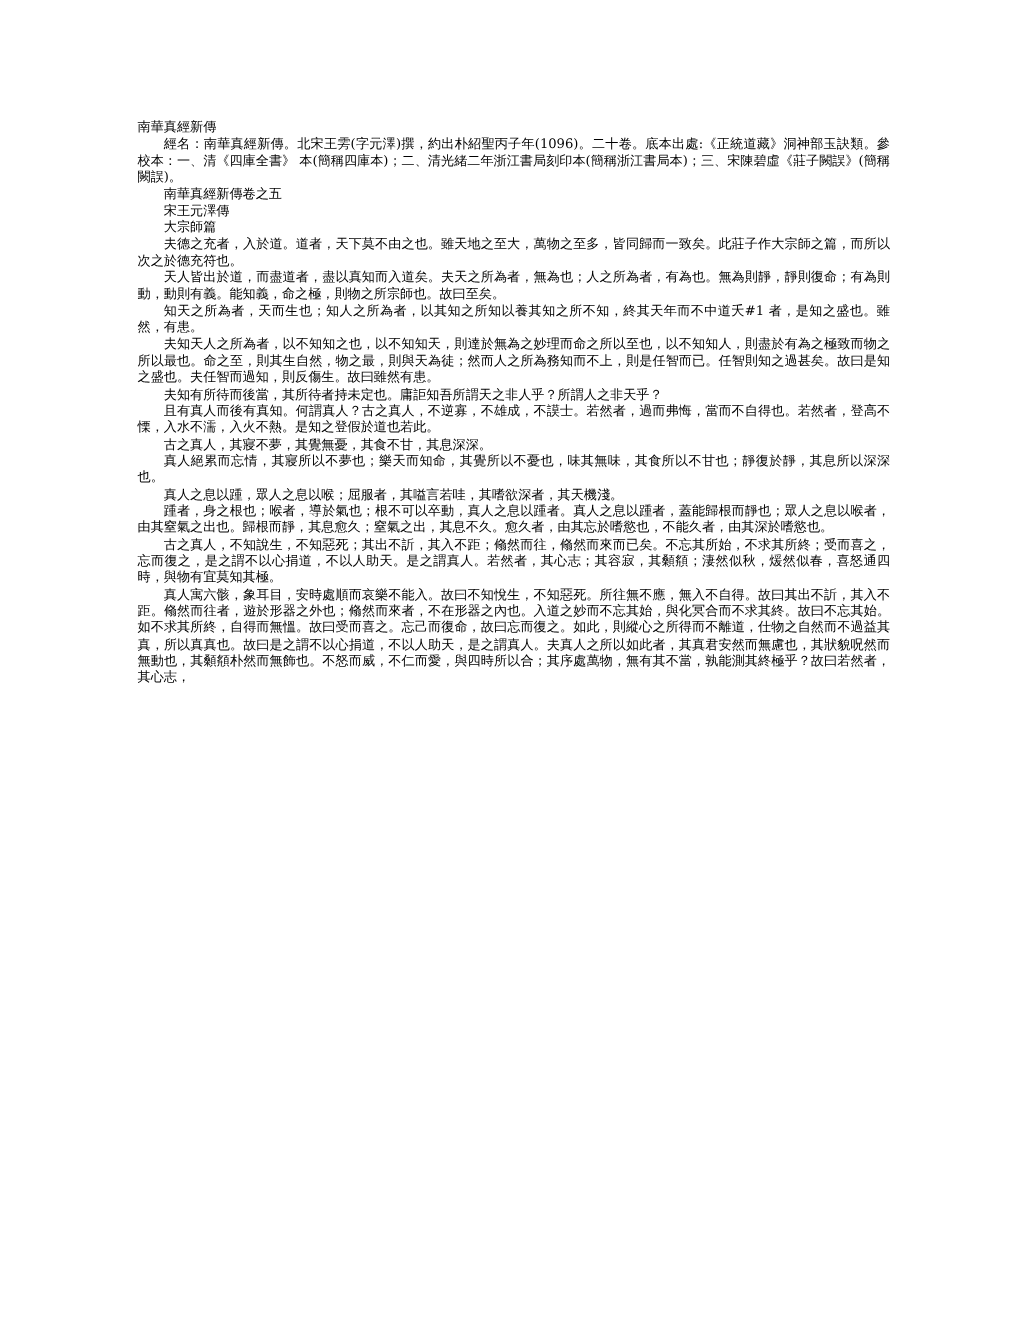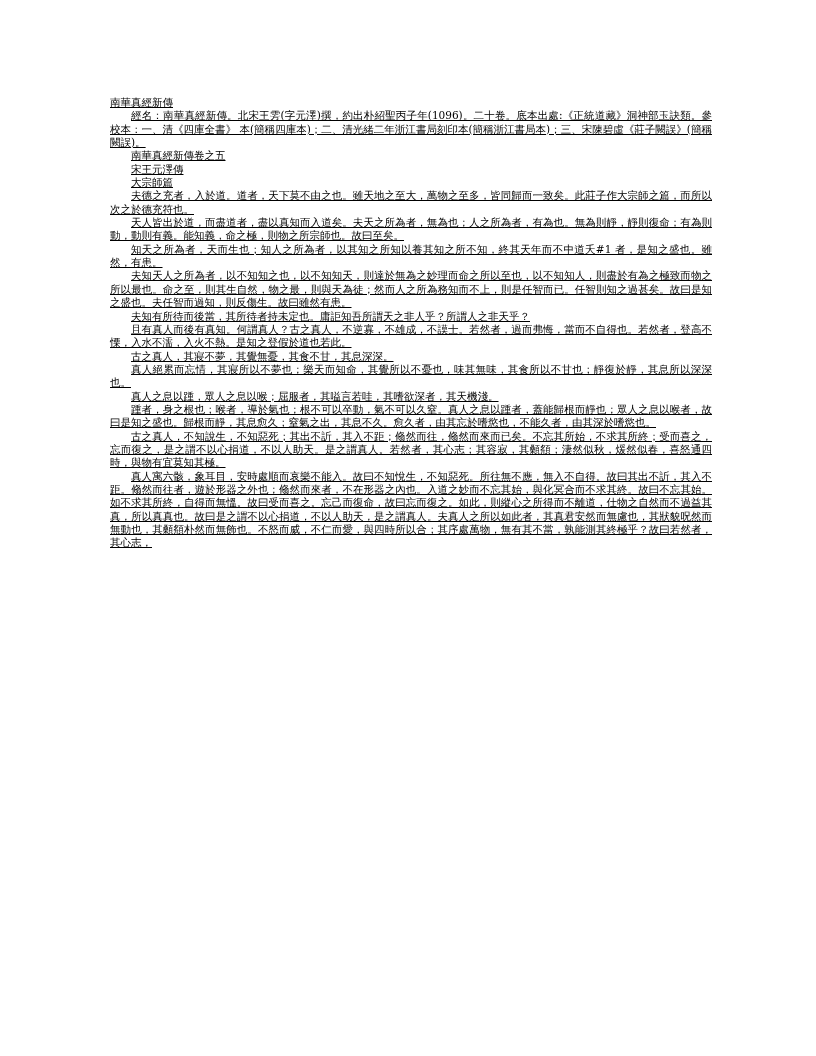--- a/index.html
+++ b/index.html
@@ -22,21 +22,20 @@
     box-sizing: border-box;
     padding: 96px 104px 96px 110px;
     background: #ffffff;
   }
   .doc-body {
     font-size: 10.5px;
     line-height: 13.35px;
     text-align: justify;
     text-justify: inter-character;
     letter-spacing: 0px;
-    text-decoration: underline;
   }
   .doc-title {
     font-size: 10.5px;
     line-height: 13.35px;
     margin: 0;
     font-weight: normal;
     text-align: left;
   }
   p.para {
     margin: 0;
@@ -66,18 +65,18 @@
     <p class="heading-line">大宗師篇</p>
     <p class="para">夫德之充者，入於道。道者，天下莫不由之也。雖天地之至大，萬物之至多，皆同歸而一致矣。此莊子作大宗師之篇，而所以次之於德充符也。</p>
     <p class="para">天人皆出於道，而盡道者，盡以真知而入道矣。夫天之所為者，無為也；人之所為者，有為也。無為則靜，靜則復命；有為則動，動則有義。能知義，命之極，則物之所宗師也。故曰至矣。</p>
     <p class="para">知天之所為者，天而生也；知人之所為者，以其知之所知以養其知之所不知，終其天年而不中道夭#1 者，是知之盛也。雖然，有患。</p>
     <p class="para">夫知天人之所為者，以不知知之也，以不知知天，則達於無為之妙理而命之所以至也，以不知知人，則盡於有為之極致而物之所以最也。命之至，則其生自然，物之最，則與天為徒；然而人之所為務知而不上，則是任智而已。任智則知之過甚矣。故曰是知之盛也。夫任智而過知，則反傷生。故曰雖然有患。</p>
     <p class="para">夫知有所待而後當，其所待者持未定也。庸詎知吾所謂天之非人乎？所謂人之非天乎？</p>
     <p class="para">且有真人而後有真知。何謂真人？古之真人，不逆寡，不雄成，不謨士。若然者，過而弗悔，當而不自得也。若然者，登高不慄，入水不濡，入火不熱。是知之登假於道也若此。</p>
     <p class="para">古之真人，其寢不夢，其覺無憂，其食不甘，其息深深。</p>
     <p class="para">真人絕累而忘情，其寢所以不夢也；樂天而知命，其覺所以不憂也，味其無味，其食所以不甘也；靜復於靜，其息所以深深也。</p>
     <p class="para">真人之息以踵，眾人之息以喉；屈服者，其嗌言若哇，其嗜欲深者，其天機淺。</p>
-    <p class="para">踵者，身之根也；喉者，導於氣也；根不可以卒動，氣不可以久窒。真人之息以踵者，蓋能歸根而靜也；眾人之息以喉者，故曰是知之盛也。歸根而靜，其息愈久；窒氣之出，其息不久。愈久者，由其忘於嗜慾也，不能久者，由其深於嗜慾也。</p>
+    <p class="para">踵者，身之根也；喉者，導於氣也；根不可以卒動，真人之息以踵者。真人之息以踵者，蓋能歸根而靜也；眾人之息以喉者，由其窒氣之出也。歸根而靜，其息愈久；窒氣之出，其息不久。愈久者，由其忘於嗜慾也，不能久者，由其深於嗜慾也。</p>
     <p class="para">古之真人，不知說生，不知惡死；其出不訢，其入不距；翛然而往，翛然而來而已矣。不忘其所始，不求其所終；受而喜之，忘而復之，是之謂不以心捐道，不以人助天。是之謂真人。若然者，其心志；其容寂，其顙頯；淒然似秋，煖然似春，喜怒通四時，與物有宜莫知其極。</p>
     <p class="para">真人寓六骸，象耳目，安時處順而哀樂不能入。故曰不知悅生，不知惡死。所往無不應，無入不自得。故曰其出不訢，其入不距。翛然而往者，遊於形器之外也；翛然而來者，不在形器之內也。入道之妙而不忘其始，與化冥合而不求其終。故曰不忘其始。如不求其所終，自得而無慍。故曰受而喜之。忘己而復命，故曰忘而復之。如此，則縱心之所得而不離道，仕物之自然而不過益其真，所以真真也。故曰是之謂不以心捐道，不以人助天，是之謂真人。夫真人之所以如此者，其真君安然而無慮也，其狀貌呪然而無動也，其顙頯朴然而無飾也。不怒而威，不仁而愛，與四時所以合；其序處萬物，無有其不當，孰能測其終極乎？故曰若然者，其心志，</p>
   </div>
 
 </div>
 
 </body></html>

